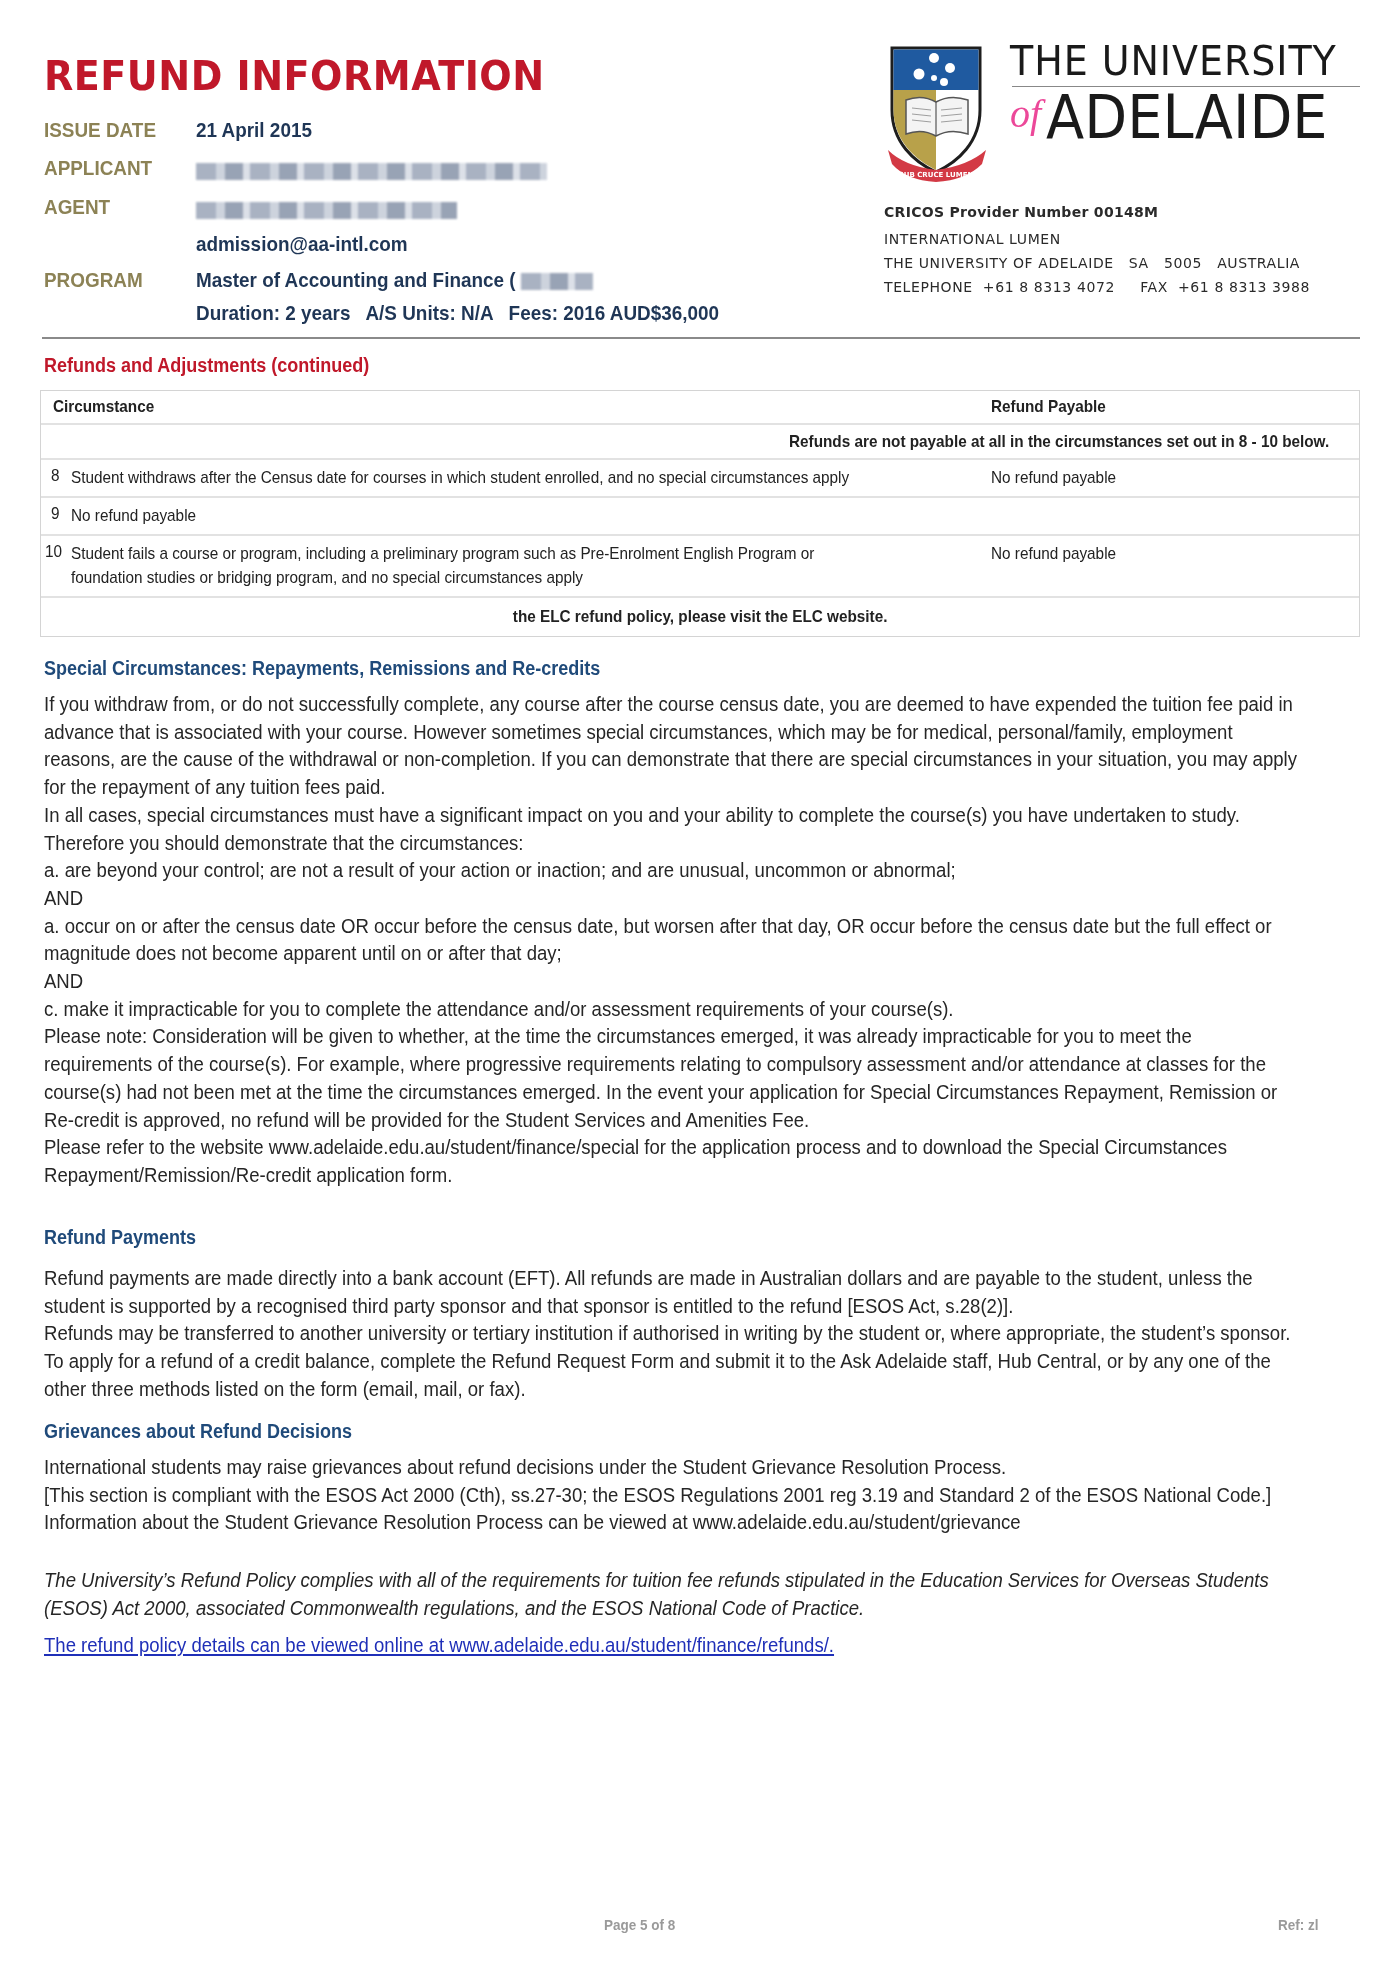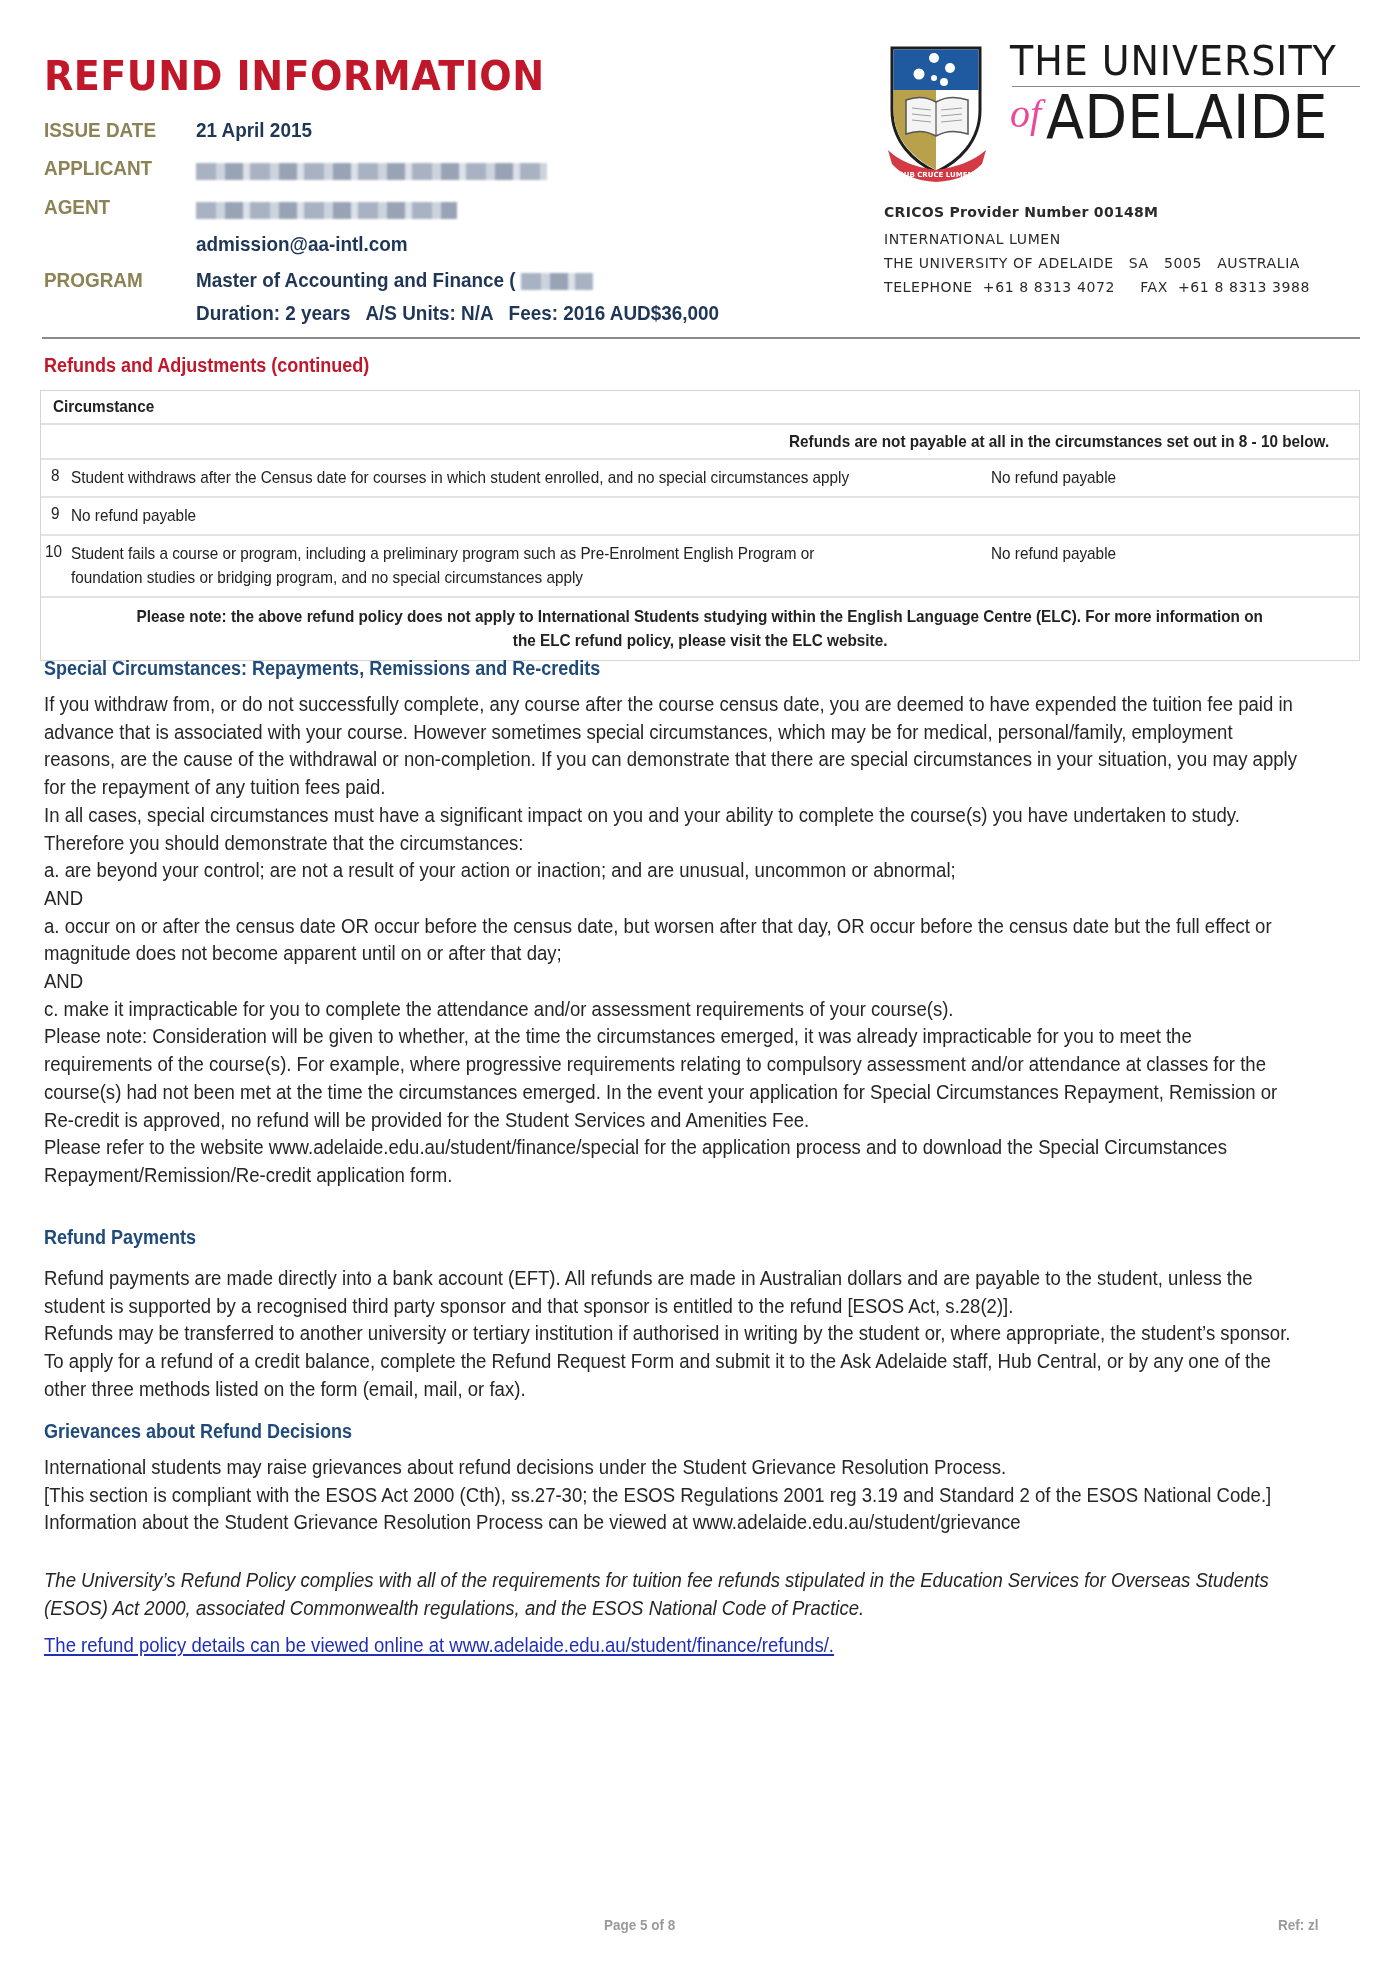--- a/index.html
+++ b/index.html
@@ -110,20 +110,21 @@
 <div class="abs addr" style="top:255px; white-space:pre">THE UNIVERSITY OF ADELAIDE   SA   5005   AUSTRALIA</div>
 <div class="abs addr" style="top:279px; white-space:pre">TELEPHONE  +61 8 8313 4072     FAX  +61 8 8313 3988</div>
 
 <div class="abs sep"></div>
 
 <div class="abs section-red" style="top:354px">Refunds and Adjustments (continued)</div>
 
 <div class="abs tbl">
   <div class="tr th">
     <div class="c-head"><span class="cond">Circumstance</span></div>
+    <div class="c-pay" style="padding:6px 0; line-height:20px"><span class="cond">Refund Payable</span></div>
   </div>
   <div class="tr">
     <div class="c-span"><span class="cond-c">Refunds are not payable at all in the circumstances set out in 8 - 10 below.</span></div>
   </div>
   <div class="tr">
     <div class="c-num" style="padding-top:6px"><span class="cond">8</span></div>
     <div class="c-circ" style="padding:6px 0"><span class="cond">Student withdraws after the Census date for courses in which student enrolled, and no special circumstances apply</span></div>
     <div class="c-pay" style="padding:6px 0"><span class="cond">No refund payable</span></div>
   </div>
   <div class="tr">
@@ -133,21 +134,20 @@
   <div class="tr">
     <div class="c-num" style="padding-top:6px; padding-left:4px"><span class="cond">10</span></div>
     <div class="c-circ" style="padding:6px 0">
       <div><span class="cond">Student fails a course or program, including a preliminary program such as Pre-Enrolment English Program or</span></div>
       <div><span class="cond">foundation studies or bridging program, and no special circumstances apply</span></div>
     </div>
     <div class="c-pay" style="padding:6px 0"><span class="cond">No refund payable</span></div>
   </div>
   <div class="tr">
     <div class="c-note">
-      <div><span class="cond-c">Please note: the above refund policy does not apply to International Students studying within the English Language Centre (ELC). For more information on</span></div>
       <div><span class="cond-c">the ELC refund policy, please visit the ELC website.</span></div>
     </div>
   </div>
 </div>
 
 <div class="abs section-blue" style="top:657px">Special Circumstances: Repayments, Remissions and Re-credits</div>
 <div class="abs body" style="top:690px">
   <p>If you withdraw from, or do not successfully complete, any course after the course census date, you are deemed to have expended the tuition fee paid in</p>
   <p>advance that is associated with your course. However sometimes special circumstances, which may be for medical, personal/family, employment</p>
   <p>reasons, are the cause of the withdrawal or non-completion. If you can demonstrate that there are special circumstances in your situation, you may apply</p>

